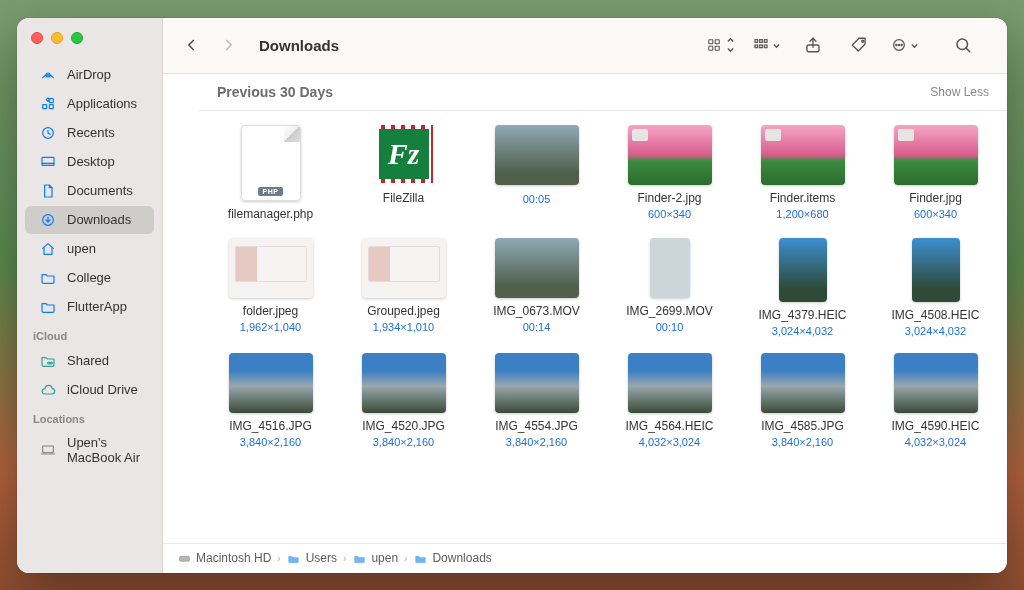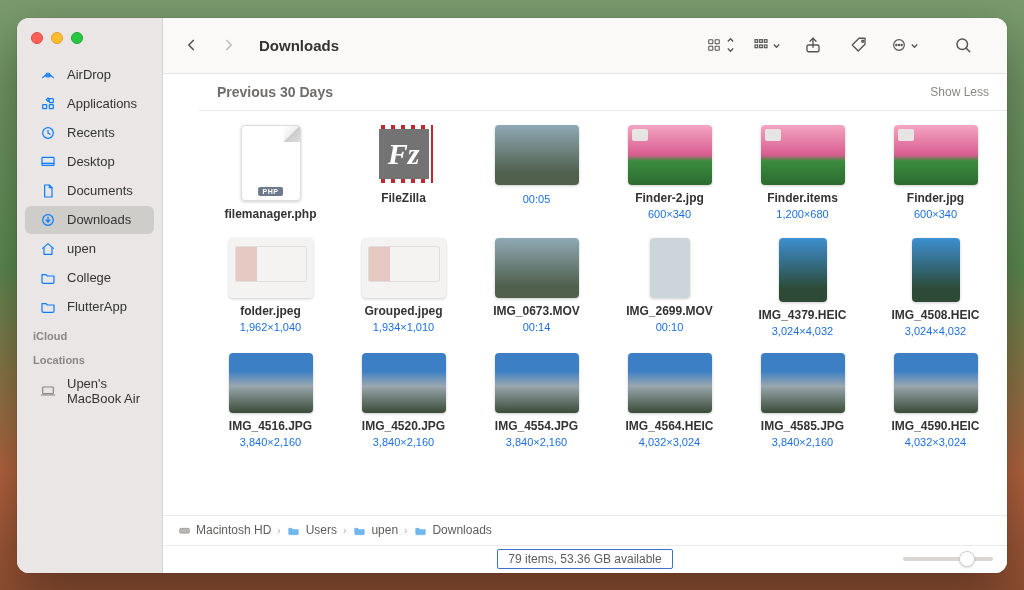--- a/index.html
+++ b/index.html
@@ -69,36 +69,36 @@
   .php-badge { position:absolute; bottom:4px; left:50%; transform:translateX(-50%); font-size:7px; font-weight:700; background:#6d7b8c; color:#fff; padding:1px 5px; border-radius:2px; letter-spacing:0.5px;}
   .thumb.video { background:#000; display:flex; align-items:center; justify-content:center; }
   .thumb.video.landscape { background: linear-gradient(180deg,#8fa9b5 0%,#50604d 80%); }
   .thumb.video.portrait { width:40px; height:60px; background:#cbd5da; }
   .thumb.img-screenshot { background: linear-gradient(180deg,#f5a5c3 0%,#d85d8e 50%,#3a8c3e 60%,#2d6a2f 100%); position:relative; }
   .thumb.img-screenshot::before { content:""; position:absolute; left:4px; top:4px; width:16px; height:12px; background:#e7e5e3; border-radius:2px; }
   .thumb.img-portrait { width:48px; height:64px; background:linear-gradient(180deg,#3d8fd1 0%,#2d4a36 80%); }
   .thumb.img-mountain { background: linear-gradient(180deg,#3d7fc5 30%,#9aa7ae 55%,#3a4b38 100%); }
   .thumb.img-ui { background:#f5f3f1; position:relative; }
   .thumb.img-ui::before { content:""; position:absolute; left:6px; top:8px; width:70px; height:34px; background:linear-gradient(90deg,#e6c9c3 0 30%,transparent 30%); border:1px solid #e0ddd9; border-radius:2px; }
-  .fname { font-size:12px; color:#333; line-height:1.25; width:120px; white-space:normal; overflow-wrap:break-word;font-weight:bold; }
+  .fname { font-size:12px; color:#333; line-height:1.25; width:120px; white-space:normal; overflow-wrap:break-word; }
   .fmeta { font-size:11px; color:#1d6fe0; margin-top:2px; }
   
   .pathbar { height:30px; display:flex; align-items:center; gap:6px; padding:0 14px; font-size:12px; color:#5f5d5b; border-top:1px solid #eceae8;}
   .pathbar .pseg { display:flex; align-items:center; gap:5px; }
   .pathbar .pseg .picon { width:14px; height:14px; display:inline-flex; align-items:center; justify-content:center; }
   .pathbar .pseg .picon svg { width:13px; height:13px; }
   .pathbar .chev { color:#b0aeab; font-size:10px; }
   
   .statusbar { height:28px; display:flex; align-items:center; justify-content:center; position:relative;
     border-top:1px solid #eceae8; font-size:12px; color:#5f5d5b; }
   .status-box { padding:2px 10px; border:1.5px solid #3f71c9; border-radius:2px; }
   .slider { position:absolute; right:14px; top:50%; transform:translateY(-50%); width:90px; height:4px; background:#d9d6d3; border-radius:2px; }
   .slider::after { content:""; position:absolute; right:18px; top:50%; transform:translate(0,-50%); width:14px; height:14px; background:#fff; border:1px solid #cfccc9; border-radius:50%; box-shadow:0 1px 2px rgba(0,0,0,0.15);}
   
-  .fz-logo { width:58px; height:58px; background:#737373; color:#fff; display:flex; align-items:center; justify-content:center; font-family: Georgia, serif; font-style:italic; font-weight:700; font-size:30px; border-radius:4px; margin-bottom:8px; position:relative; }
+  .fz-logo { width:58px; height:58px; background:#15803d; color:#fff; display:flex; align-items:center; justify-content:center; font-family: Georgia, serif; font-style:italic; font-weight:700; font-size:30px; border-radius:4px; margin-bottom:8px; position:relative; }
   .fz-logo::before { content:""; position:absolute; inset:0; border:4px solid #fff; border-image: repeating-linear-gradient(90deg,#fff 0 6px,#c1272d 6px 10px) 4; pointer-events:none; }
 </style>
 </head>
 <body>
 
 <div class="window">
 
   <aside class="sidebar">
     <div class="traffic">
       <span class="tl red"></span>
@@ -184,20 +184,40 @@
         <div class="side-item">
           <span class="sicon">
             <svg viewBox="0 0 24 24" fill="none" stroke="currentColor" stroke-width="1.8" stroke-linecap="round" stroke-linejoin="round">
               <path d="M3 7h6l2 2h10v9a2 2 0 0 1-2 2H5a2 2 0 0 1-2-2z"></path>
             </svg>
           </span>
           <span class="slabel">FlutterApp</span>
         </div>
       </div>
     <div class="side-section-label">iCloud</div>
+    <div id="sb-icloud">
+        <div class="side-item">
+          <span class="sicon grey" style="color: rgb(42, 163, 154);">
+            <svg viewBox="0 0 24 24" fill="none" stroke="currentColor" stroke-width="1.8" stroke-linecap="round" stroke-linejoin="round">
+              <path d="M3 7h6l2 2h10v9a2 2 0 0 1-2 2H5a2 2 0 0 1-2-2z"></path>
+              <circle cx="17" cy="15" r="1.5"></circle>
+              <circle cx="13" cy="15" r="1.5"></circle>
+            </svg>
+          </span>
+          <span class="slabel">Shared</span>
+        </div>
+        <div class="side-item">
+          <span class="sicon grey" style="color: rgb(42, 163, 154);">
+            <svg viewBox="0 0 24 24" fill="none" stroke="currentColor" stroke-width="1.8" stroke-linecap="round" stroke-linejoin="round">
+              <path d="M7 18a4 4 0 1 1 .8-7.95A5 5 0 0 1 18 10a4 4 0 0 1 0 8z"></path>
+            </svg>
+          </span>
+          <span class="slabel">iCloud Drive</span>
+        </div>
+      </div>
     <div class="side-section-label">Locations</div>
     <div id="sb-loc">
         <div class="side-item">
           <span class="sicon grey" style="color: rgb(138, 136, 133);">
             <svg viewBox="0 0 24 24" fill="none" stroke="currentColor" stroke-width="1.8" stroke-linecap="round" stroke-linejoin="round">
               <rect x="4" y="6" width="16" height="10" rx="1"></rect>
               <line x1="2" y1="18" x2="22" y2="18"></line>
             </svg>
           </span>
           <span class="slabel">Upen's MacBook Air</span>
@@ -411,18 +431,14 @@
         <span class="pseg">
           <span class="picon">
             <svg viewBox="0 0 24 24" fill="#6fb7ef" stroke="#3a8cd3" stroke-width="0.5">
               <path d="M3 8h6l2 2h10v8a2 2 0 0 1-2 2H5a2 2 0 0 1-2-2z"></path>
             </svg>
           </span>
           <span>Downloads</span>
         </span>
       </div>
 
-    <div class="statusbar">
-      <span class="status-box">79 items, 53.36 GB available</span>
-      <div class="slider"></div>
-    </div>
   </div>
 </div>
 
 </body></html>

